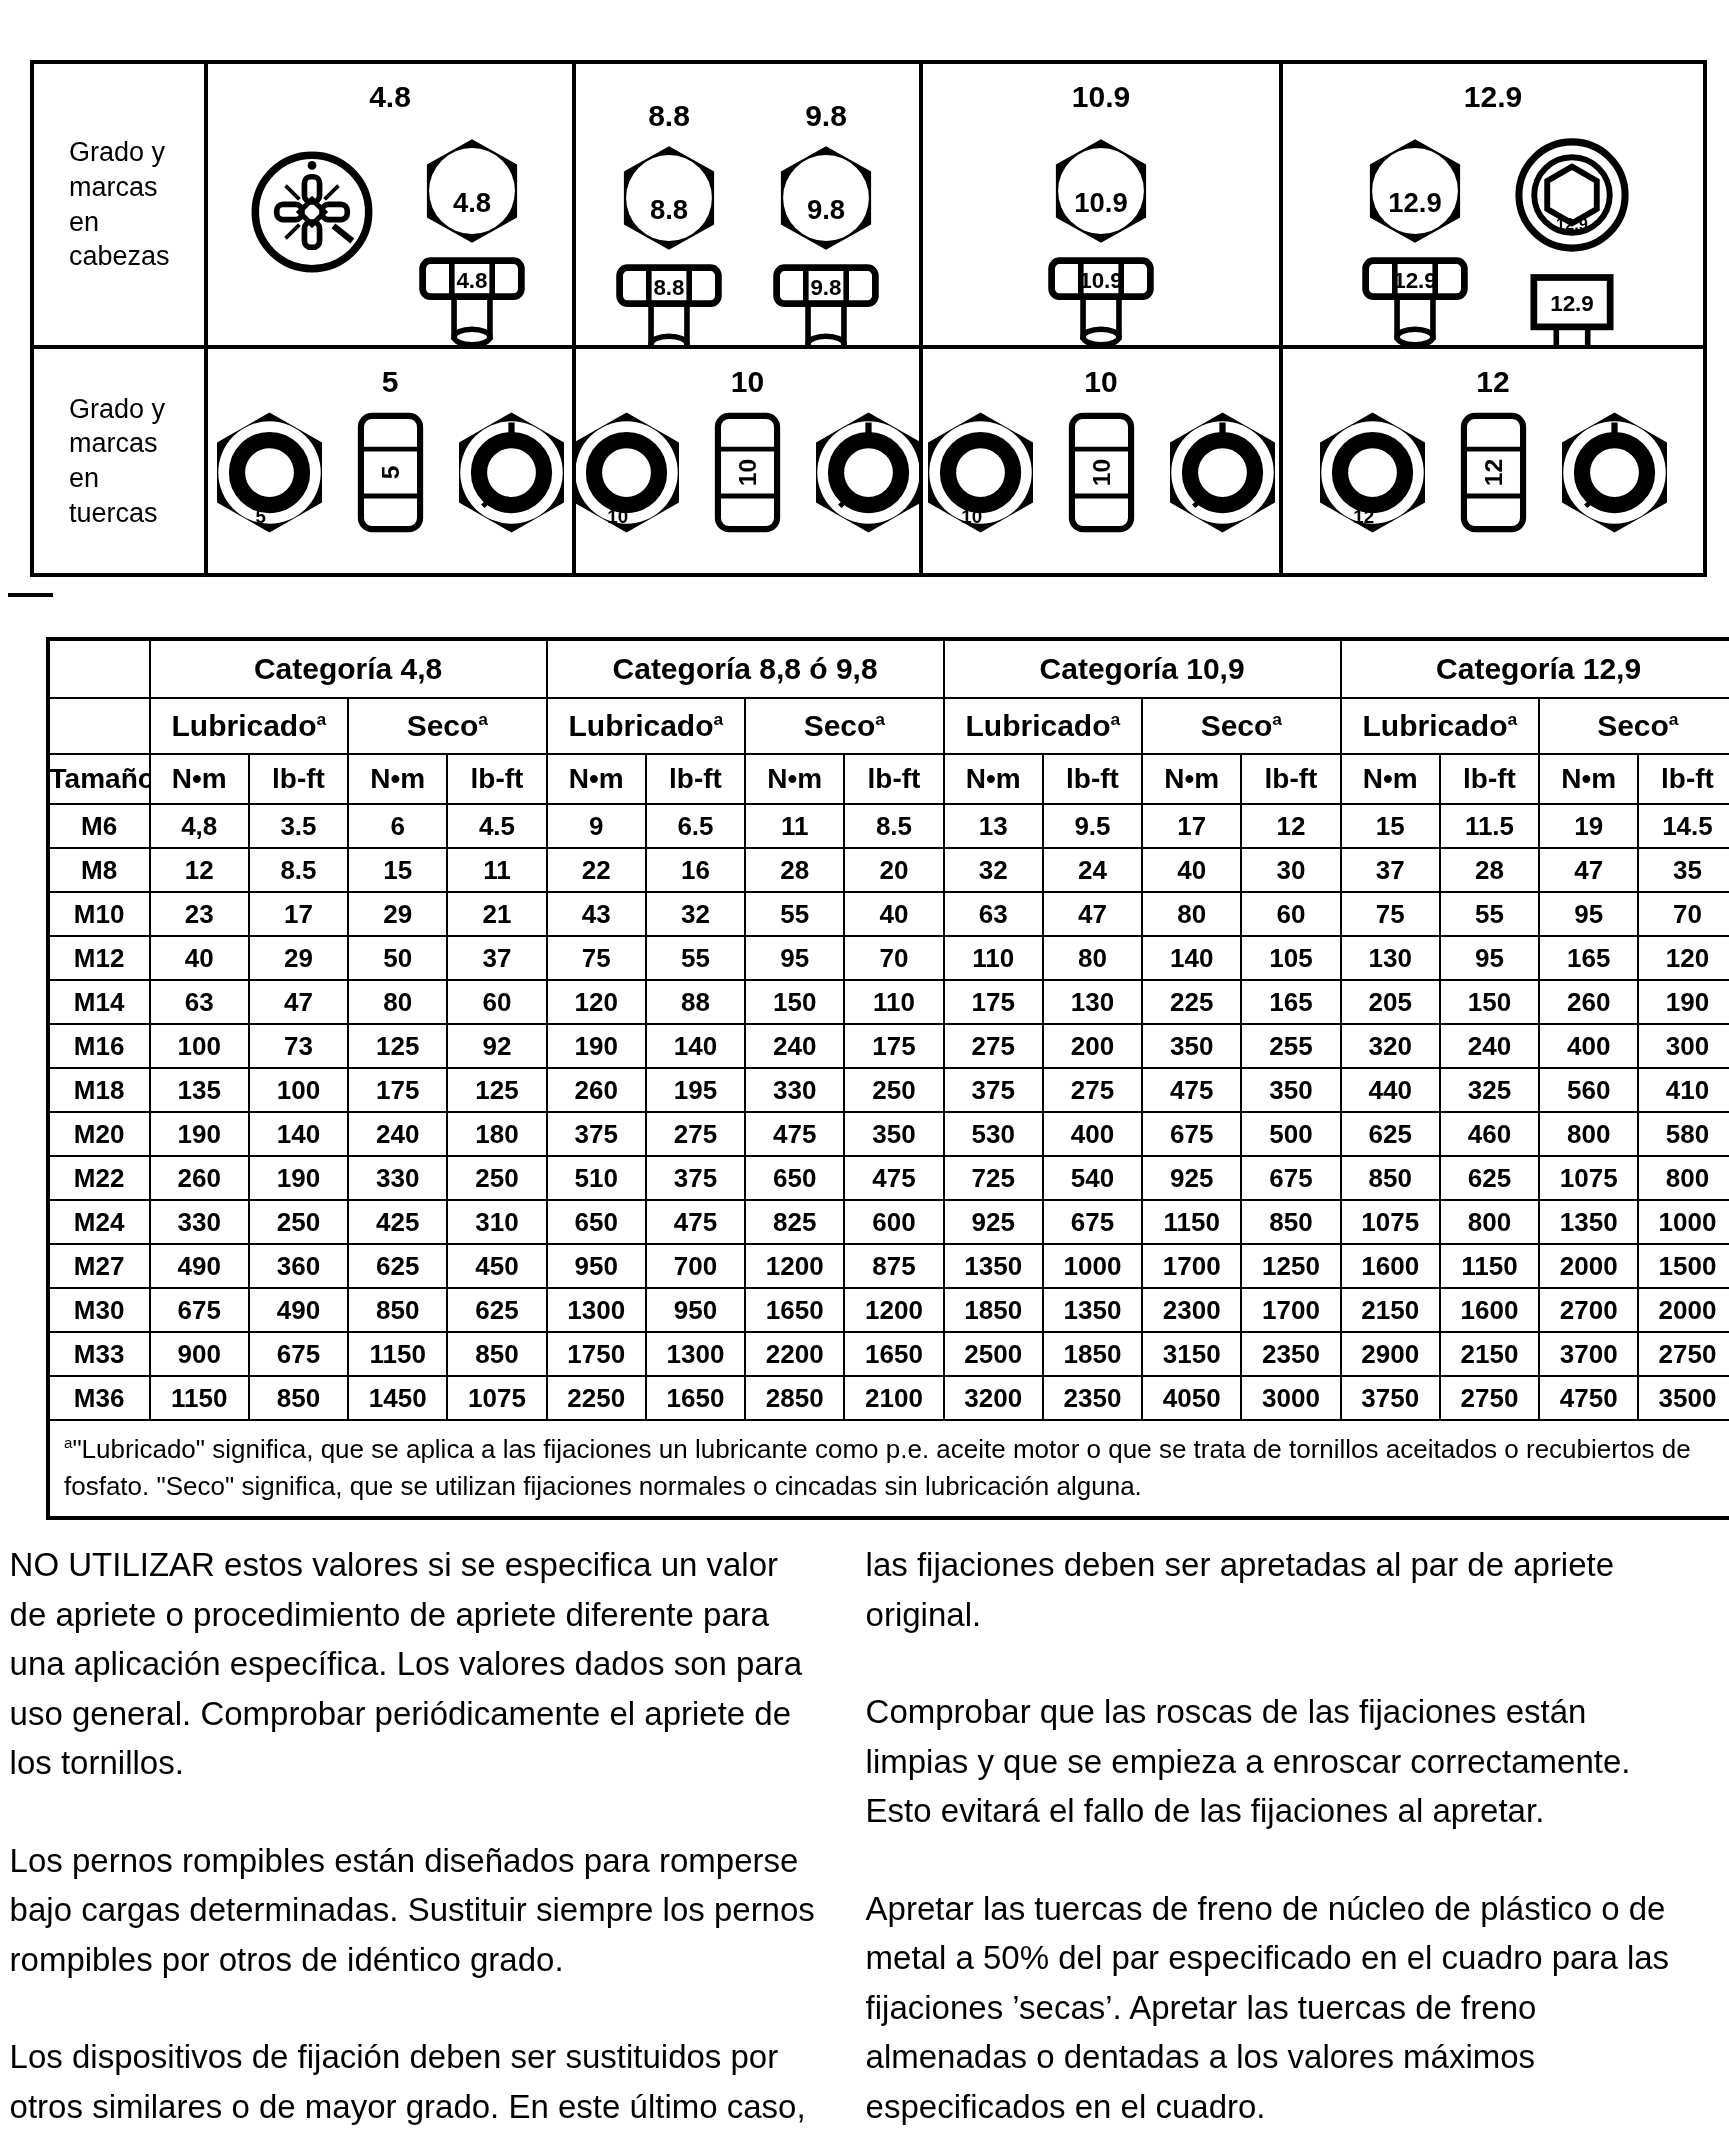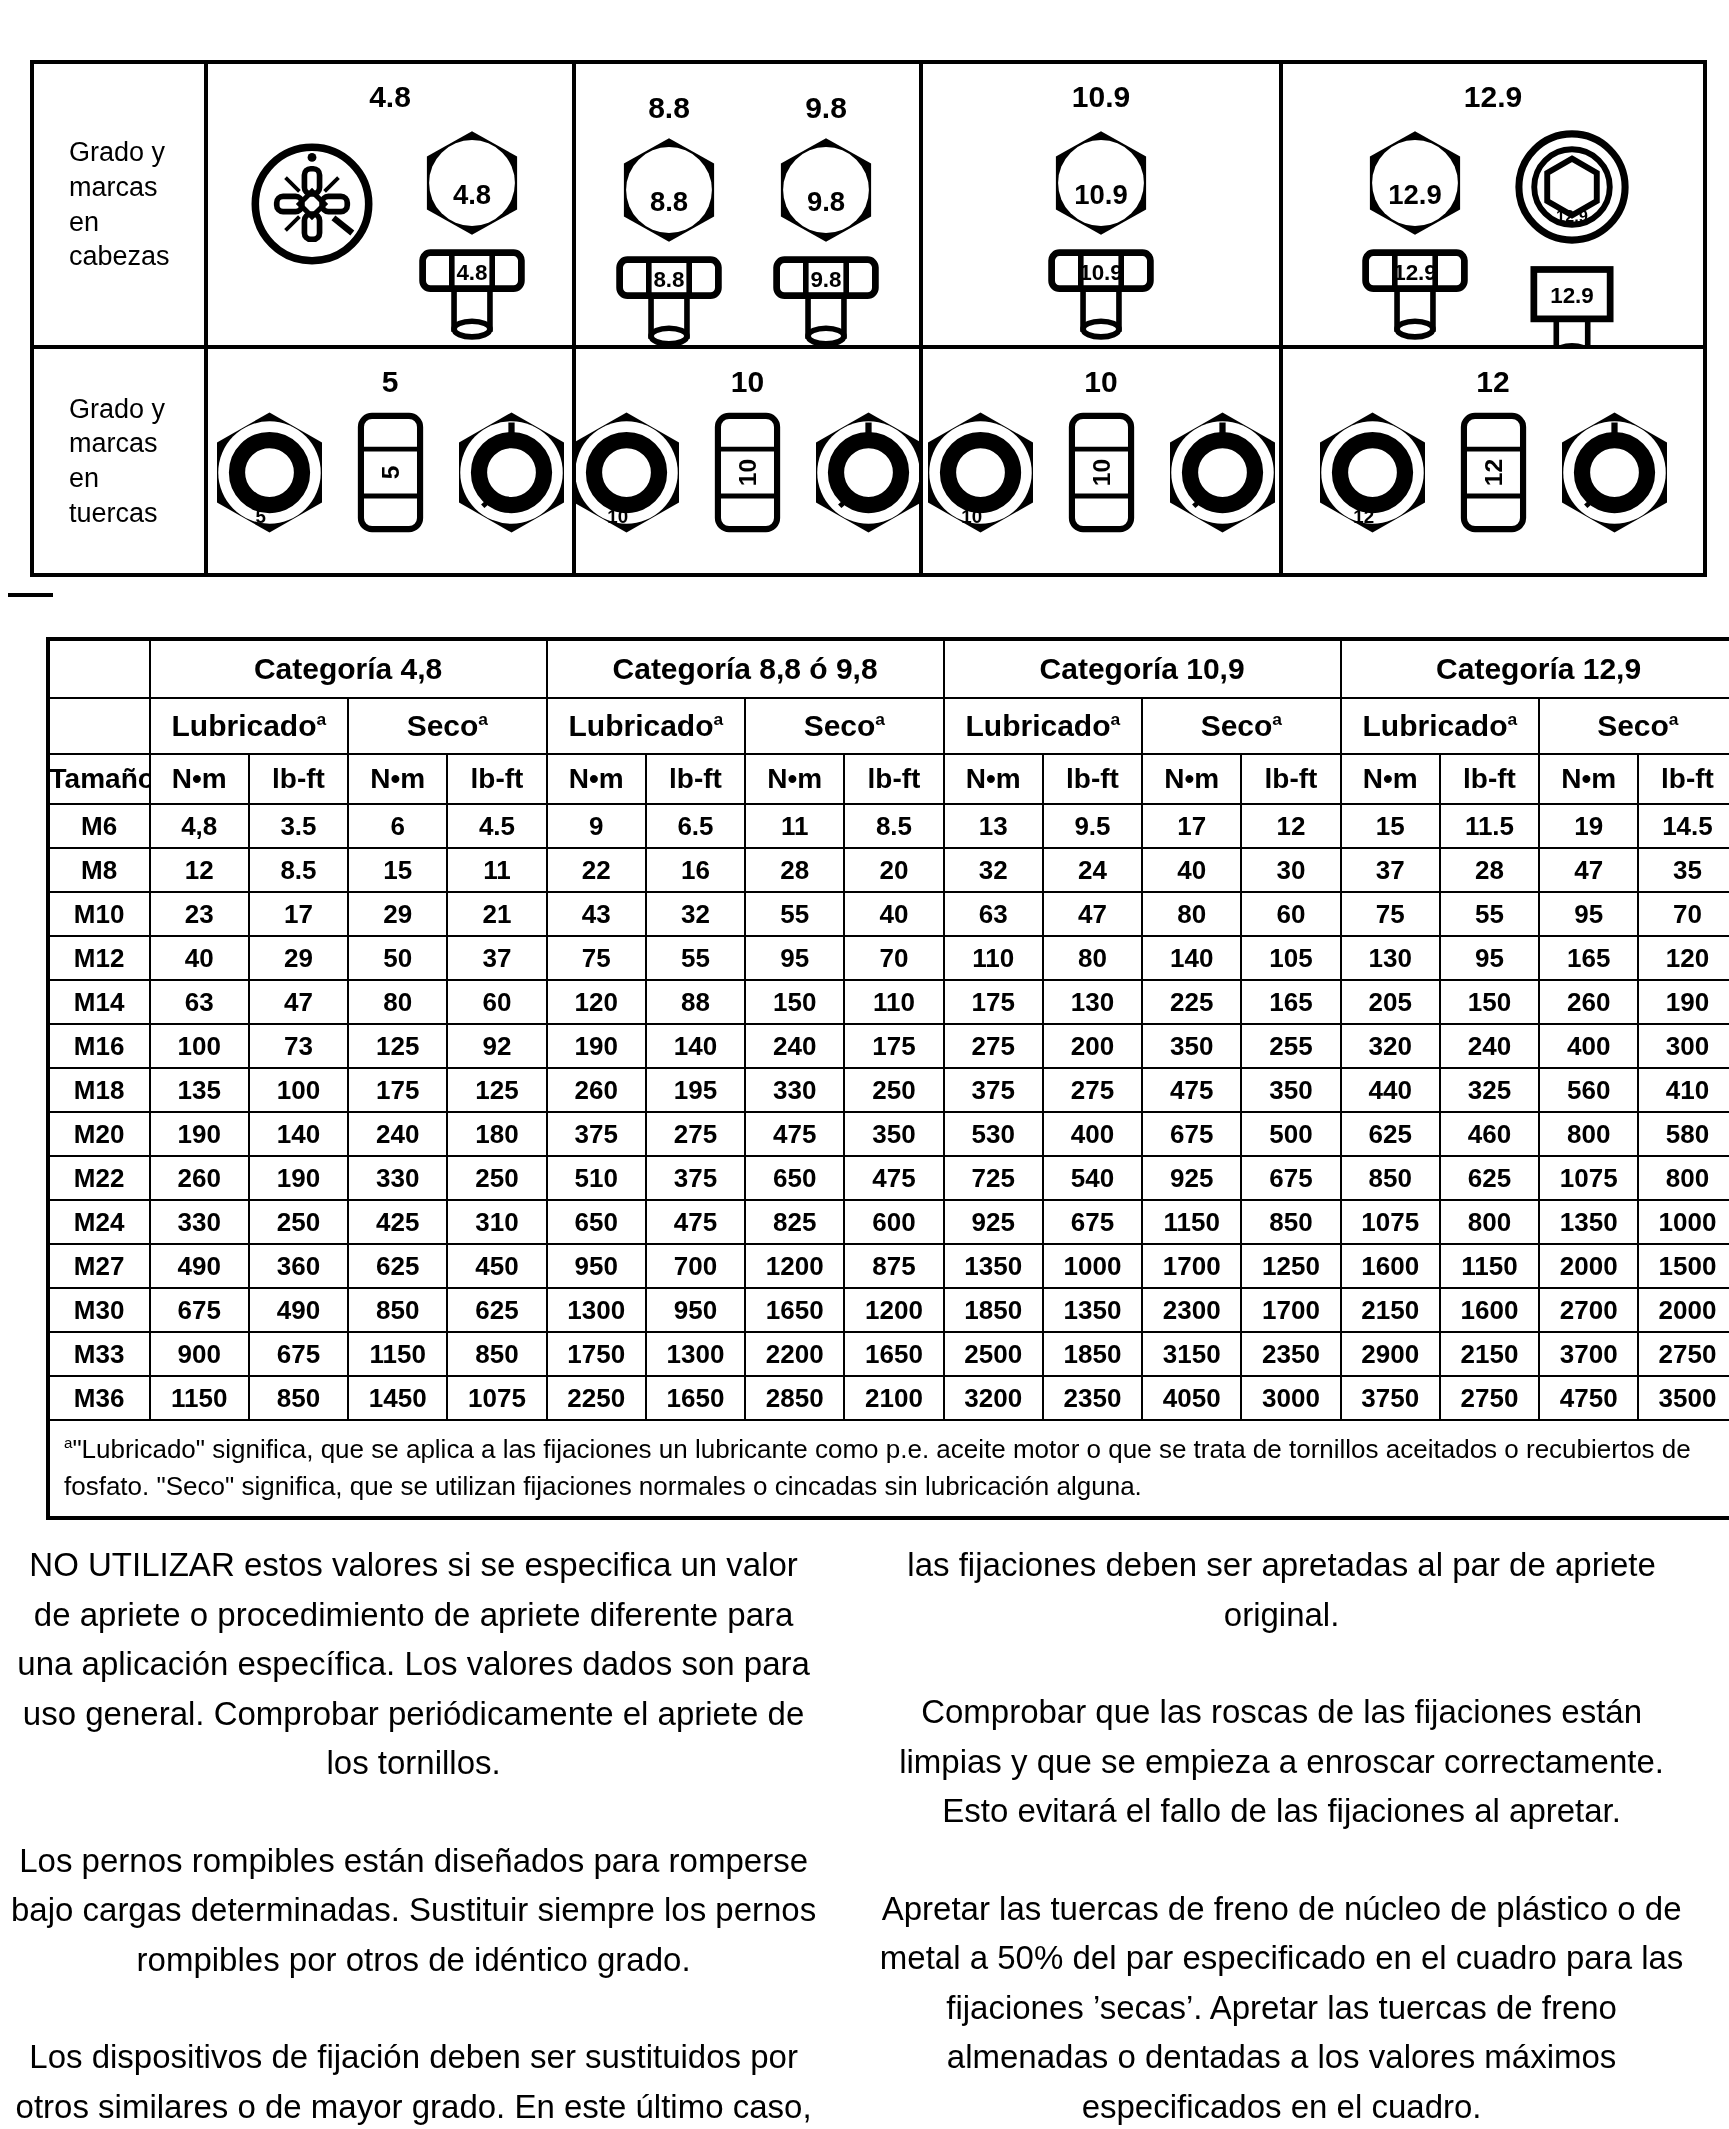--- a/index.html
+++ b/index.html
@@ -17,21 +17,21 @@
     grid-template-rows:281px 1fr;
   }
   .dlabel{
     display:flex;align-items:center;padding-left:35px;box-sizing:border-box;
     font-size:27px;line-height:1.28;
   }
   .dlabel .dlabel-text{width:126px;}
   .dcell{border-left:4px solid #000;box-sizing:border-box;padding-top:13px;overflow:hidden;}
   .trow{border-top:4px solid #000;}
   .dcap{text-align:center;font-weight:700;font-size:30px;margin-top:3.2px;}
-  .dcols{display:flex;justify-content:center;align-items:flex-start;gap:37px;margin-top:14px;}
+  .dcols{display:flex;justify-content:center;align-items:flex-start;gap:37px;margin-top:22px;}
   .dcols.nuts{align-items:center;gap:24px;margin-top:11.2px;}
   .dcol{display:flex;flex-direction:column;align-items:center;gap:8px;}
   .dcol .dcap{margin:0 0 1.6px 0;}
   svg.fig{display:block;}
   svg.fig text{font-family:"Liberation Sans", sans-serif;font-weight:700;}
   .fig-hex{width:110px;height:110px;}
   .fig-pozidriv{width:126px;height:126px;margin-top:12.8px;}
   .fig-bolt{width:120px;height:101px;}
   .fig-socket{width:118px;height:118px;}
   .fig-socketside{width:120px;height:101px;margin-top:11.2px;}
@@ -59,21 +59,21 @@
     padding:9.6px 14.4px;
   }
   .torque sup{font-size:58%;line-height:0;}
   
   .bodytext{
     position:absolute;left:9.6px;top:1540px;width:1713px;
     display:flex;gap:48px;font-size:33px;line-height:1.5;
   }
   .textcol{width:808px;}
   .textcol.right{width:832px;}
-  .textcol p{margin:0 0 48px 0;text-align:center;}
+  .textcol p{margin:0 0 48px 0;}
 </style>
 </head>
 <body>
 
 <div class="diagram" id="diagram-grid">
     <div class="dlabel">
       <div class="dlabel-text">Grado y marcas en cabezas</div>
     </div>
     <div class="dcell">
       <div class="dcap">4.8</div>

